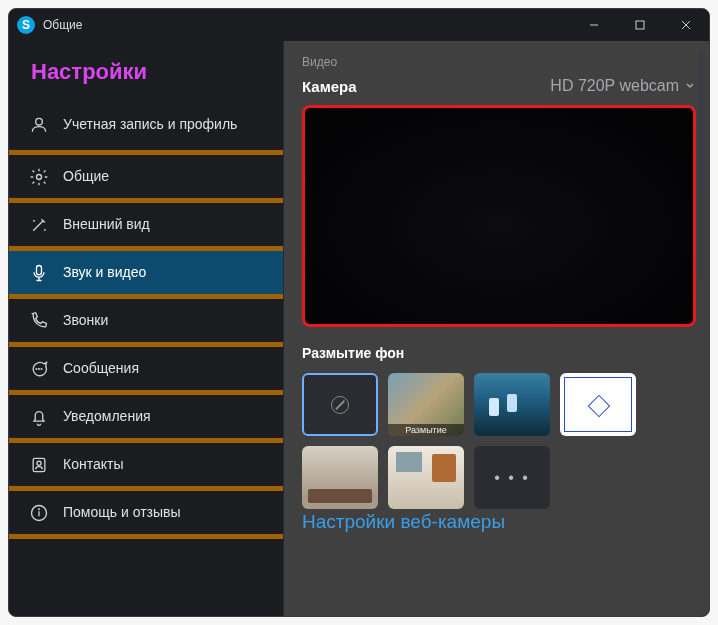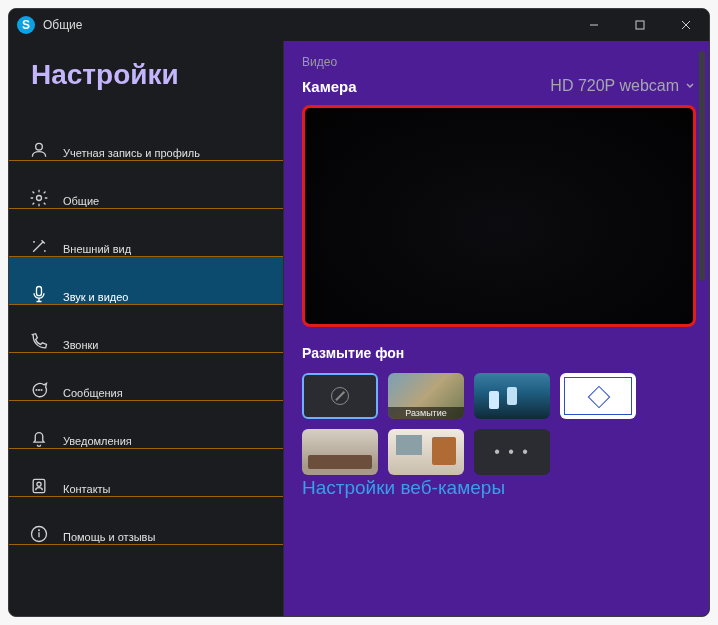--- a/index.html
+++ b/index.html
@@ -42,44 +42,44 @@
   }
   .tb-btn svg { stroke: #ccc; }
   
   .body { flex: 1; display: flex; overflow: hidden; }
   .sidebar {
     width: 275px; border-right: 1px solid #2a2b2f;
     display: flex; flex-direction: column;
   }
   .settings-heading {
     padding: 18px 22px 14px 22px;
-    font-size: 28px; font-weight: 700; color: #c4b5fd;
+    font-size: 22px; font-weight: 700; color: #d946ef;
   }
   .nav { flex: 1; overflow: hidden; }
   .nav-item {
-    display: flex; align-items: flex-end;
+    display: flex; align-items: center;
     padding: 0 20px;
     height: 48px;
-    border-bottom: 1px solid #a16207;
-    font-size: 11px; color: #e0e0e0;
+    border-bottom: 5px solid #a16207;
+    font-size: 14px; color: #e0e0e0;
     gap: 14px;
     cursor: pointer;
     line-height: 1.2;
   }
   .nav-item.tall { height: 56px; }
   .nav-item.selected { background: #0c4a6e; color: #fff; }
   .nav-icon { width: 20px; height: 20px; flex: 0 0 20px; display:flex; align-items:center; justify-content:center; }
   .nav-icon svg { stroke: #cfd0d3; fill: none; stroke-width: 1.6; }
   .nav-item.selected .nav-icon svg { stroke: #fff; }
   
   .content {
     flex: 1; position: relative;
     padding: 14px 14px 14px 18px;
     overflow: hidden;
-    background: #4c1d95;
+    background: #404040;
   }
   .scrollbar {
     position: absolute; right: 4px; top: 10px; width: 6px; height: 230px;
     background: #3c3d42; border-radius: 3px;
   }
   .section-label {
     font-size: 12px; color: #9a9ba1; margin-bottom: 8px;
   }
   .camera-row {
     display: flex; align-items: center; margin-bottom: 10px;
@@ -93,21 +93,21 @@
     border: 3px solid #e21b1b;
     border-radius: 8px;
     background: radial-gradient(ellipse at 50% 55%, #0c0c10 0%, #060608 55%, #020203 100%);
     margin-bottom: 18px;
     position: relative;
   }
   .bg-heading { font-size: 14px; font-weight: 600; color: #fff; margin-bottom: 12px; }
   .bg-grid { display: flex; flex-direction: column; gap: 10px; }
   .bg-row { display: flex; gap: 10px; }
   .bg-tile {
-    width: 76px; height: 46px; border-radius: 6px;
+    width: 76px; height: 63px; border-radius: 6px;
     background: #2b2c31; overflow:hidden;
     display:flex; align-items:center; justify-content:center;
     position: relative; cursor:pointer;
   }
   .bg-tile.selected { outline: 2px solid #6db0ff; outline-offset: -2px; }
   .bg-tile .no-ic { width:18px;height:18px;border:1.5px solid #888;border-radius:50%;position:relative; }
   .bg-tile .no-ic::after{content:"";position:absolute;left:2px;top:7px;width:12px;height:1.5px;background:#888;transform:rotate(-45deg);}
   .bg-label {
     position:absolute; left:0; right:0; bottom:0;
     background: rgba(0,0,0,0.55);

